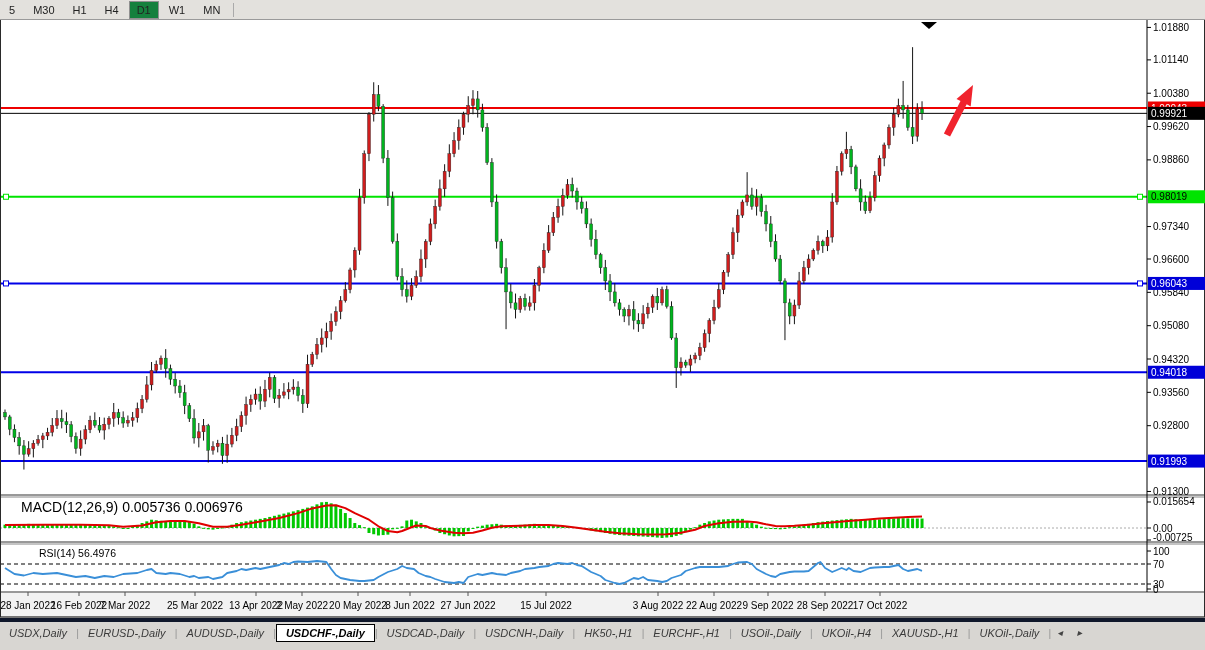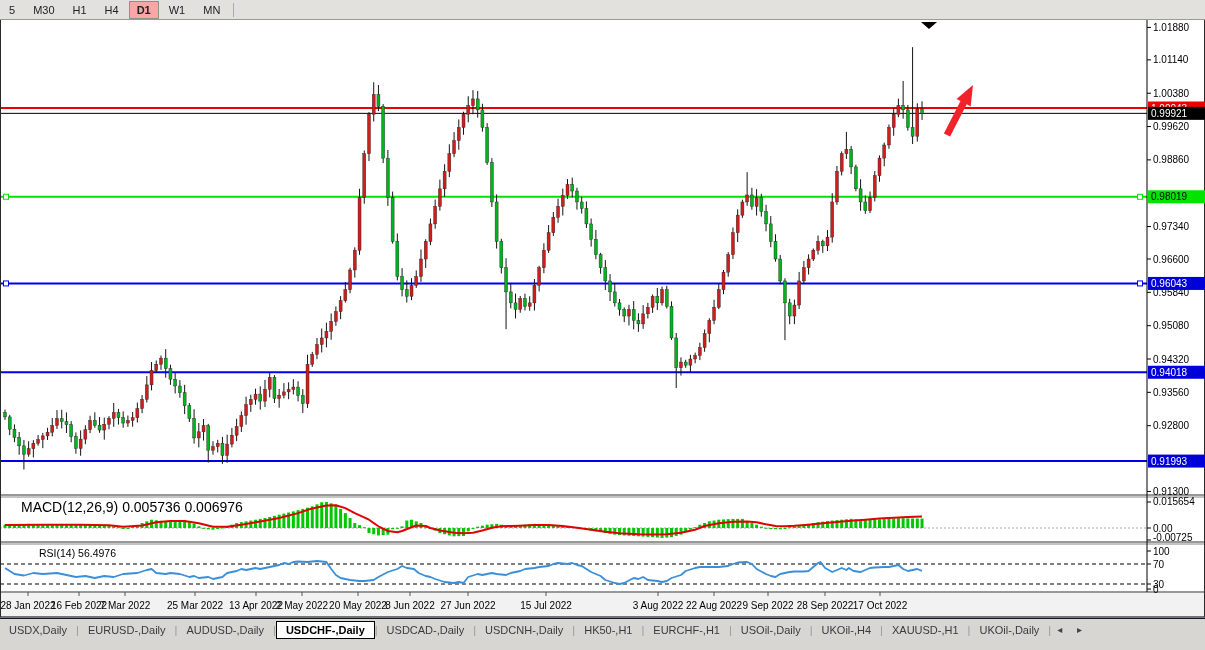--- a/index.html
+++ b/index.html
@@ -1,31 +1,31 @@
 <!DOCTYPE html>
 <html><head>
 <meta charset="utf-8">
 <style>
   html,body{margin:0;padding:0;background:#c8c8c8;}
   #app{position:relative;width:1205px;height:650px;background:#fff;overflow:hidden;
        font-family:"Liberation Sans",sans-serif;-webkit-font-smoothing:antialiased;}
   #toolbar{position:absolute;left:0;top:0;width:1205px;height:19px;background:#e3e1dd;
            border-bottom:1px solid #9a9a9a;display:flex;align-items:center;font-size:11px;color:#222;z-index:5;}
   .tf-btn{padding:1px 7px;margin:0 1px;cursor:default;border:1px solid transparent;line-height:14px;}
-  .tf-btn.active{background:#fca5a5;border:1px solid #8f8f8f;font-weight:bold;}
+  .tf-btn.active{background:#15803d;border:1px solid #8f8f8f;}
   .tf-sep{width:1px;height:14px;background:#aaa;margin:0 4px;}
   #chart-svg{position:absolute;left:0;top:0;z-index:1;}
   #ohlc-header{position:absolute;left:8px;top:23px;font-size:11px;color:#000;z-index:3;white-space:nowrap;}
   #ohlc-header .tri{font-size:9px;margin-right:5px;}
   #ohlc-header span{margin-right:4px;}
   #macd-label{position:absolute;left:21px;top:499px;font-size:14px;color:#000;z-index:3;}
   #rsi-label{position:absolute;left:7px;top:547px;font-size:10.5px;color:#000;z-index:3;padding-left:32px;}
   #tabbar{position:absolute;left:0;top:618px;width:1205px;height:32px;background:#d8d6d2;
-          border-top:1px solid #0f172a;display:flex;align-items:flex-start;padding-top:2px;
-          font-size:11px;color:#3a3a3a;z-index:5;box-sizing:border-box;}
+          border-top:4px solid #0f172a;display:flex;align-items:flex-start;padding-top:2px;
+          font-size:11px;color:#3a3a3a;z-index:5;box-sizing:border-box;font-style:italic;}
   .tab{padding:2px 9px;margin-top:1px;cursor:default;white-space:nowrap;}
   .tab.active{background:#fff;border:1px solid #000;font-weight:bold;color:#000;margin-top:0;}
   .tab-sep{color:#999;margin-top:3px;}
   .tab-arrows{margin-left:6px;margin-top:3px;color:#444;font-size:10px;letter-spacing:6px;}
 </style>
 </head>
 <body>
 
 <div id="app">
 

